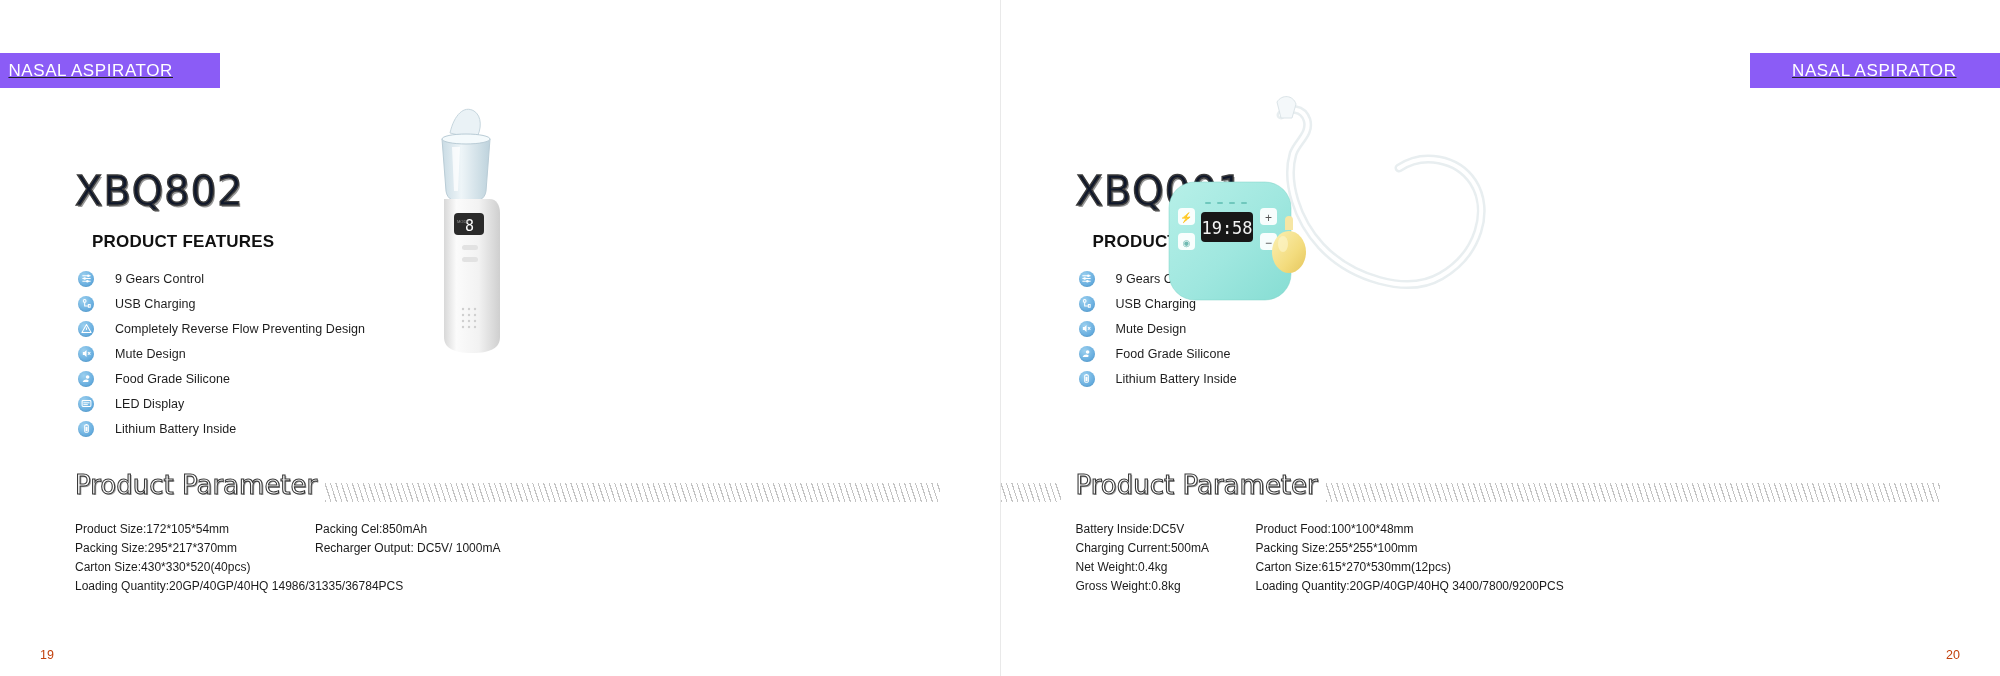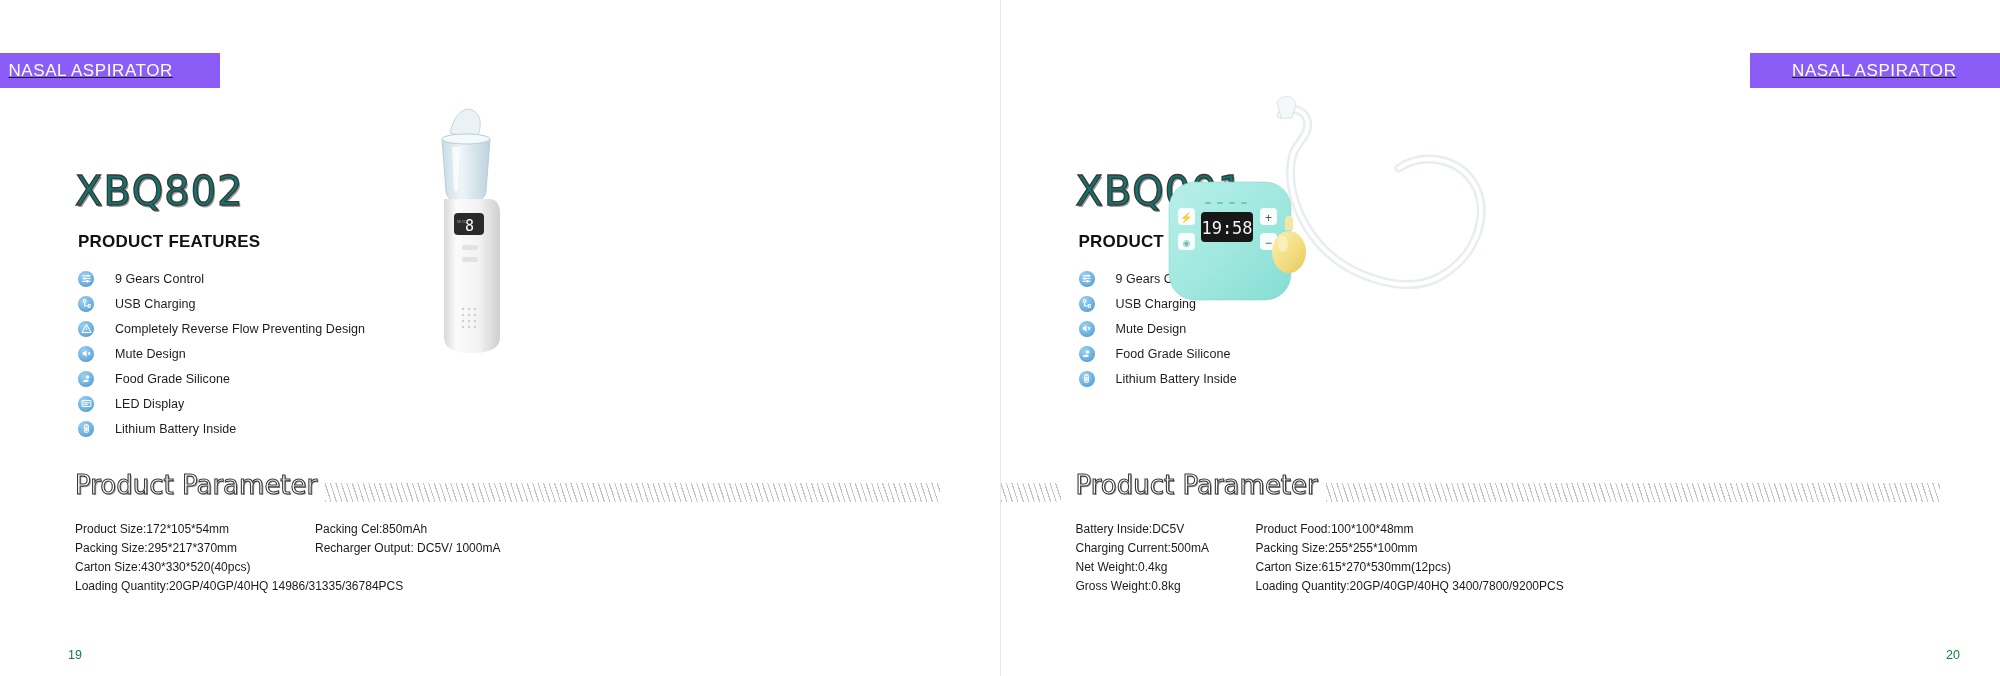--- a/index.html
+++ b/index.html
@@ -48,35 +48,35 @@
     letter-spacing: 0.6px;
     white-space: nowrap;
   }
 
   
   .model-title {
     position: absolute;
     top: 168px;
     font-size: 40px;
     letter-spacing: 1px;
-    color: #0f766e;
+    color: #0f172a;
     -webkit-text-stroke: 1.4px #3a3a3a;
     text-shadow: 1.5px 1.5px 0 #9a9a9a;
     font-family: "DejaVu Sans", sans-serif;
     font-weight: 400;
     white-space: nowrap;
   }
   .page.left  .model-title { left: 75px; }
   .page.right .model-title { left: 75px; }
 
   
   .features-heading {
     position: absolute;
     top: 232px;
-    left: 78px;
+    left: 92px;
     font-size: 17px;
     font-weight: bold;
     letter-spacing: 0.2px;
     color: #111;
     white-space: nowrap;
   }
   .features-list {
     position: absolute;
     top: 266px;
     left: 78px;
@@ -167,22 +167,21 @@
     line-height: 19px;
     color: #1b1b1b;
     white-space: nowrap;
   }
 
   
   .page-number {
     position: absolute;
     bottom: 14px;
     font-size: 12.5px;
-    color: #15803d;
-    margin-left: 28px;
+    color: #c2410c;
   }
   .page.left  .page-number { left: 40px; }
   .page.right .page-number { right: 40px; }
 
   
   .art-802 {
     position: absolute;
     left: 430px;
     top: 95px;
     width: 200px;

